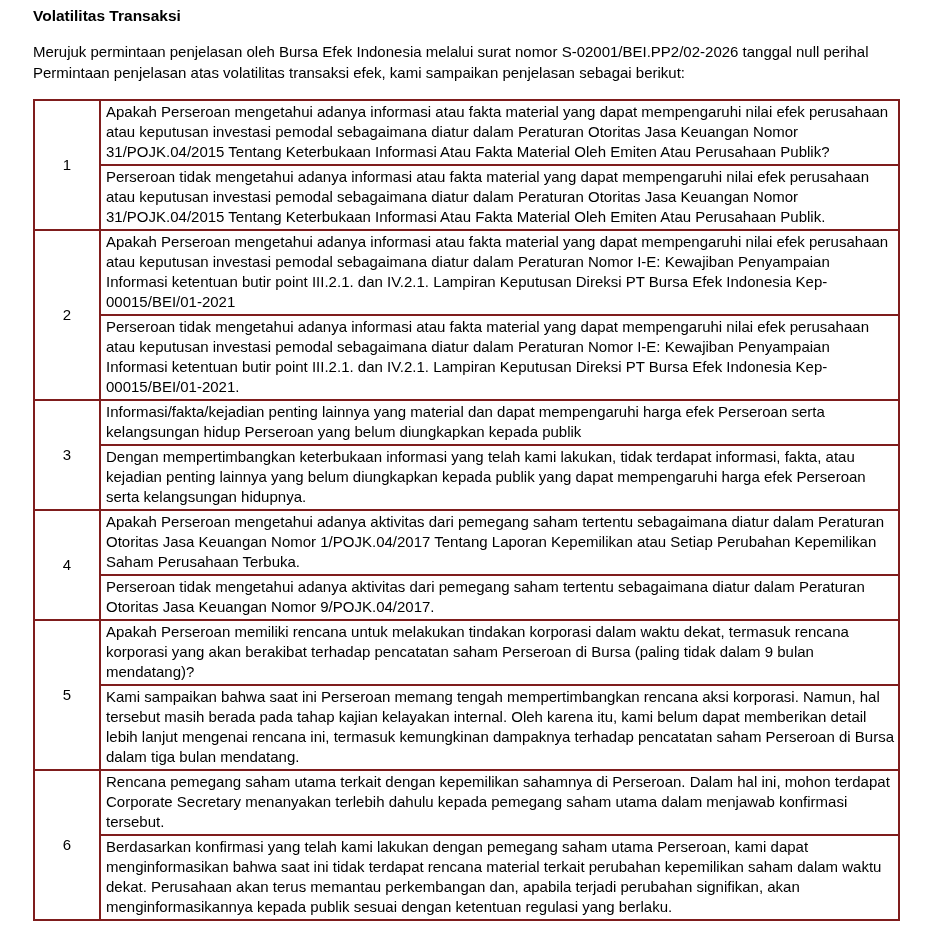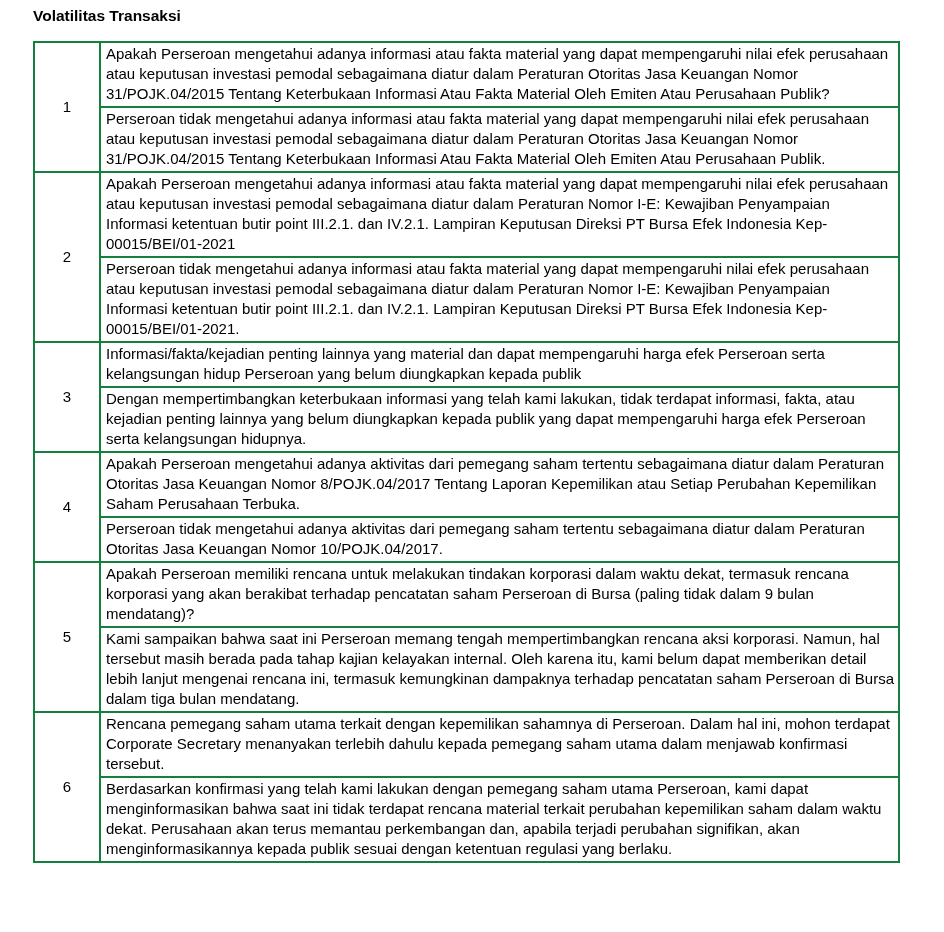--- a/index.html
+++ b/index.html
@@ -30,39 +30,40 @@
     margin: 0 0 16px 0;
     max-width: 856px;
     line-height: 21px;
   }
   table.qa-table {
     border-collapse: collapse;
     width: 867px;
     table-layout: fixed;
   }
   table.qa-table td {
-    border: 2px solid #15803d;
+    border: 2px solid #7f1d1d;
     vertical-align: top;
     line-height: 20px;
     padding: 1px 4px 2px 5px;
     word-wrap: break-word;
   }
   table.qa-table td.num {
     text-align: center;
     vertical-align: middle;
     padding: 0;
   }
 </style>
 </head>
 <body>
 
 <div class="page">
 
   <p class="doc-title">Volatilitas Transaksi</p>
 
+  <p class="intro">Merujuk permintaan penjelasan oleh Bursa Efek Indonesia melalui surat nomor S-02001/BEI.PP2/02-2026 tanggal null perihal Permintaan penjelasan atas volatilitas transaksi efek, kami sampaikan penjelasan sebagai berikut:</p>
 
   <table class="qa-table">
     <colgroup>
       <col style="width:66px">
       <col>
     </colgroup>
     <tbody>
       <tr>
         <td class="num" rowspan="2">1</td>
         <td class="txt">Apakah Perseroan mengetahui adanya informasi atau fakta material yang dapat mempengaruhi nilai efek perusahaan atau keputusan investasi pemodal sebagaimana diatur dalam Peraturan Otoritas Jasa Keuangan Nomor 31/POJK.04/2015 Tentang Keterbukaan Informasi Atau Fakta Material Oleh Emiten Atau Perusahaan Publik?</td>
@@ -82,24 +83,24 @@
       <tr>
         <td class="num" rowspan="2">3</td>
         <td class="txt">Informasi/fakta/kejadian penting lainnya yang material dan dapat mempengaruhi harga efek Perseroan serta kelangsungan hidup Perseroan yang belum diungkapkan kepada publik</td>
       </tr>
       <tr>
         <td class="txt">Dengan mempertimbangkan keterbukaan informasi yang telah kami lakukan, tidak terdapat informasi, fakta, atau kejadian penting lainnya yang belum diungkapkan kepada publik yang dapat mempengaruhi harga efek Perseroan serta kelangsungan hidupnya.</td>
       </tr>
 
       <tr>
         <td class="num" rowspan="2">4</td>
-        <td class="txt">Apakah Perseroan mengetahui adanya aktivitas dari pemegang saham tertentu sebagaimana diatur dalam Peraturan Otoritas Jasa Keuangan Nomor 8/POJK.04/2017 Tentang Laporan Kepemilikan atau Setiap Perubahan Kepemilikan Saham Perusahaan Terbuka.</td>
+        <td class="txt">Apakah Perseroan mengetahui adanya aktivitas dari pemegang saham tertentu sebagaimana diatur dalam Peraturan Otoritas Jasa Keuangan Nomor 1/POJK.04/2017 Tentang Laporan Kepemilikan atau Setiap Perubahan Kepemilikan Saham Perusahaan Terbuka.</td>
       </tr>
       <tr>
-        <td class="txt">Perseroan tidak mengetahui adanya aktivitas dari pemegang saham tertentu sebagaimana diatur dalam Peraturan Otoritas Jasa Keuangan Nomor 10/POJK.04/2017.</td>
+        <td class="txt">Perseroan tidak mengetahui adanya aktivitas dari pemegang saham tertentu sebagaimana diatur dalam Peraturan Otoritas Jasa Keuangan Nomor 9/POJK.04/2017.</td>
       </tr>
 
       <tr>
         <td class="num" rowspan="2">5</td>
         <td class="txt">Apakah Perseroan memiliki rencana untuk melakukan tindakan korporasi dalam waktu dekat, termasuk rencana korporasi yang akan berakibat terhadap pencatatan saham Perseroan di Bursa (paling tidak dalam 9 bulan mendatang)?</td>
       </tr>
       <tr>
         <td class="txt">Kami sampaikan bahwa saat ini Perseroan memang tengah mempertimbangkan rencana aksi korporasi. Namun, hal tersebut masih berada pada tahap kajian kelayakan internal. Oleh karena itu, kami belum dapat memberikan detail lebih lanjut mengenai rencana ini, termasuk kemungkinan dampaknya terhadap pencatatan saham Perseroan di Bursa dalam tiga bulan mendatang.</td>
       </tr>
 

